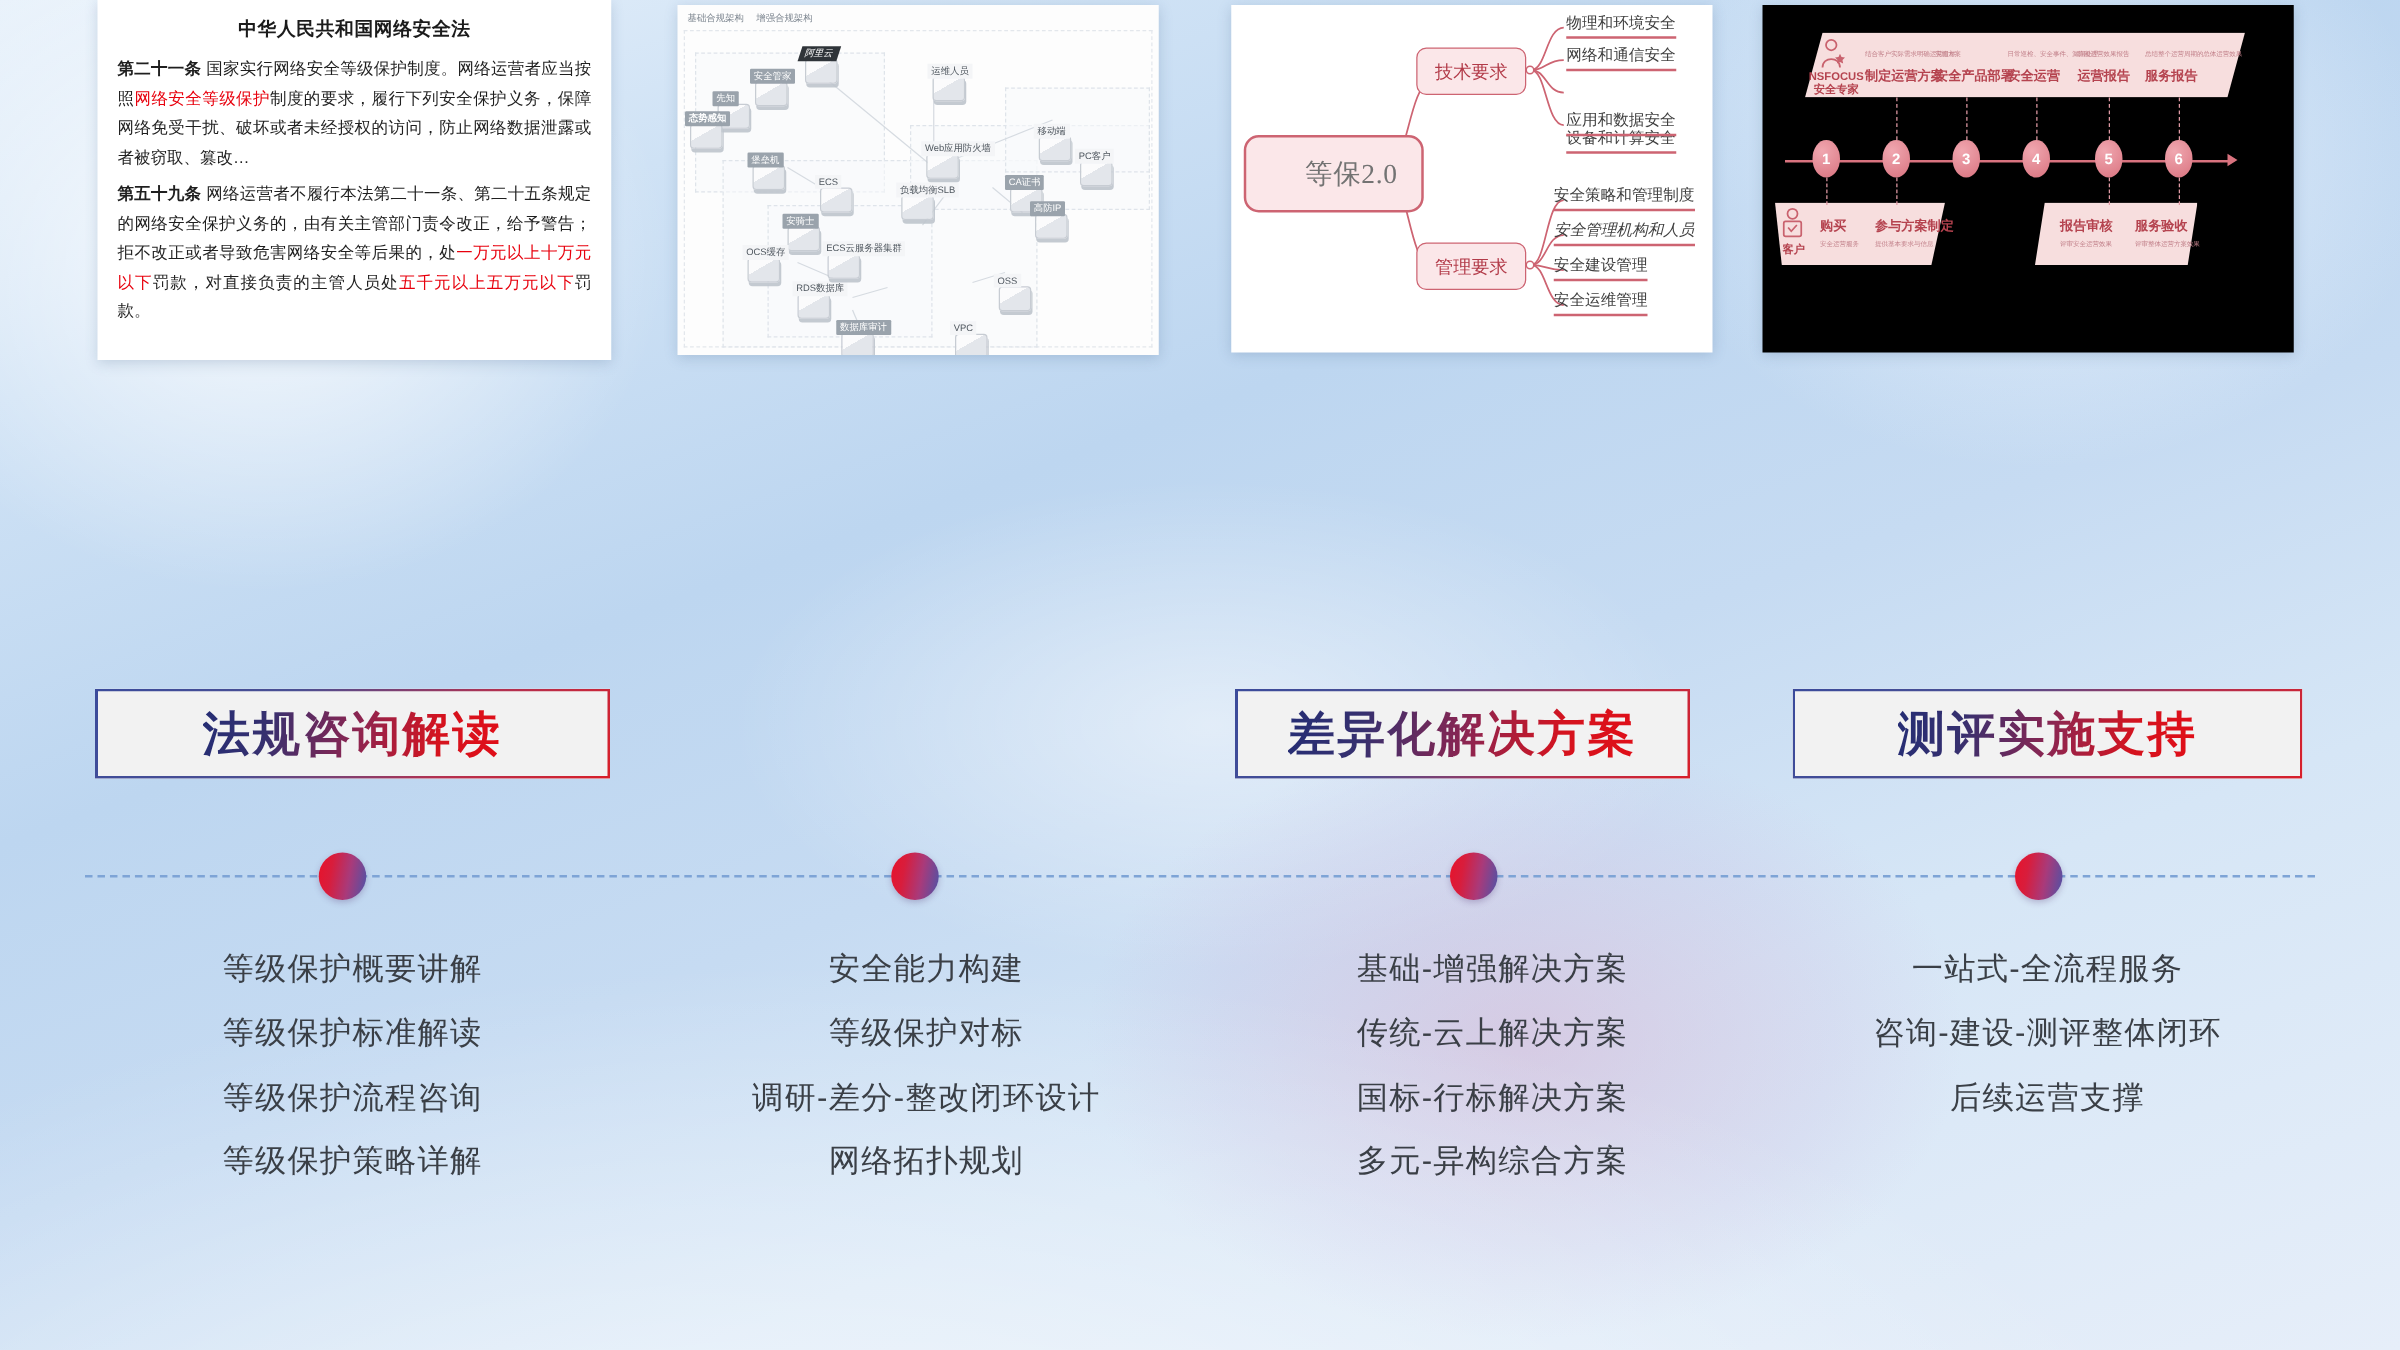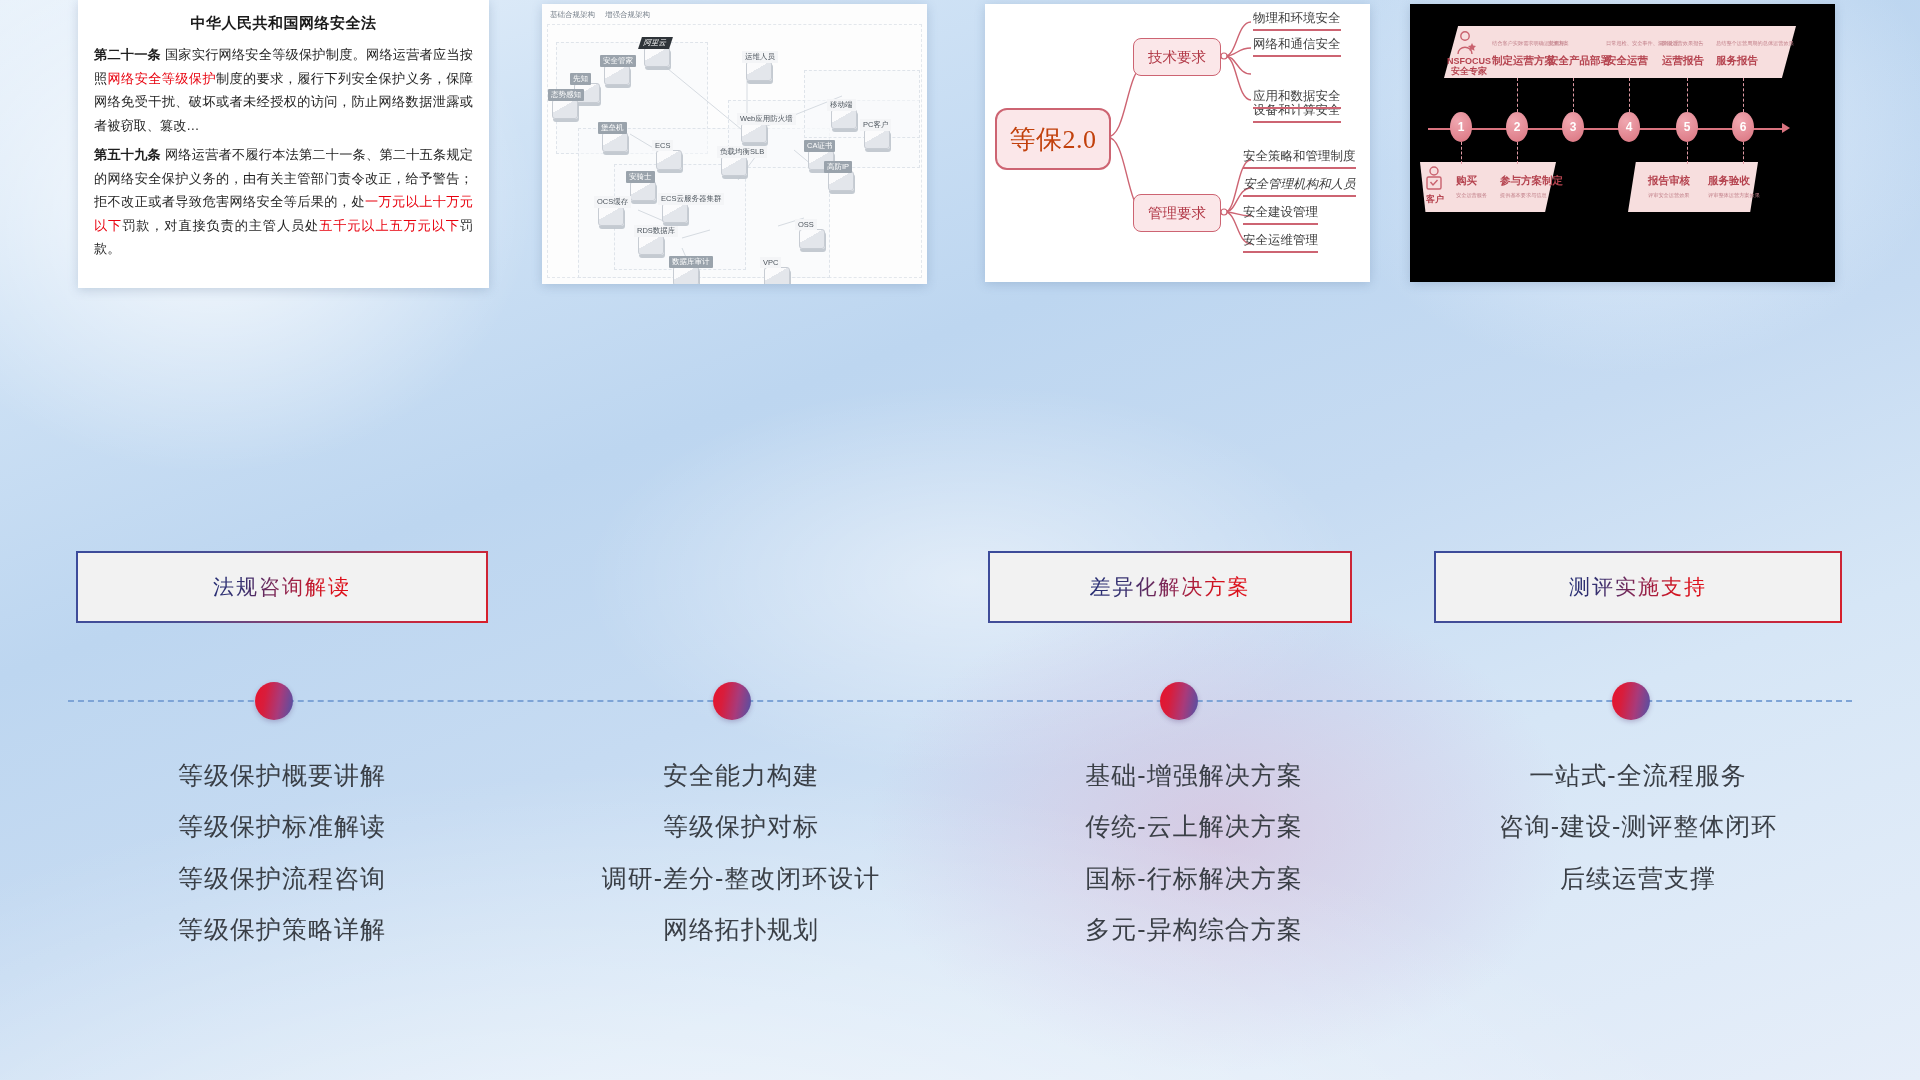--- a/index.html
+++ b/index.html
@@ -124,22 +124,23 @@
   
   #card-mind { background: #fff; }
   .mind-inner { position: absolute; inset: 0; }
   .mind-root {
     position: absolute; left: 10px; top: 104px;
     width: 112px; height: 58px;
     background: #fbe7e9;
     border: 2.5px solid #cd6472;
     border-radius: 12px;
     display: flex; align-items: center; justify-content: center;
-    font-size: 26px; color: #c2410c; letter-spacing: .5px;
+    font-size: 22px; color: #737373; letter-spacing: .5px;
     font-family: "Liberation Serif", "DejaVu Serif", serif;
+    padding-left: 28px;
   }
   .mind-branch {
     position: absolute;
     width: 86px; height: 36px;
     background: #fbe7e9;
     border: 1.6px solid #cd6472;
     border-radius: 8px;
     display: flex; align-items: center; justify-content: center;
     font-size: 14.5px; color: #b23a48;
     font-family: "Liberation Serif", "DejaVu Serif", serif;
@@ -240,23 +241,23 @@
     padding: 1.6px;
     background: linear-gradient(125deg, #3b4b9b 0%, #4a4f93 35%, #b23151 70%, #d81f2a 100%);
     -webkit-mask: linear-gradient(#000 0 0) content-box, linear-gradient(#000 0 0);
     -webkit-mask-composite: xor;
     mask: linear-gradient(#000 0 0) content-box, linear-gradient(#000 0 0);
     mask-composite: exclude;
     pointer-events: none;
   }
   .pill-text {
     position: relative;
-    font-size: 21px;
+    font-size: 38px;
     letter-spacing: 2px;
-    font-weight: 400;
+    font-weight: 700;
     background: linear-gradient(100deg, #252d74 0%, #36306f 22%, #8e2550 52%, #d5131e 78%, #e10e18 100%);
     -webkit-background-clip: text;
     background-clip: text;
     color: transparent;
     white-space: nowrap;
   }
   #pill-1 { left: 76px;   width: 412px; }
   #pill-2 { left: 536px;  width: 410px; }
   #pill-3 { left: 988px;  width: 364px; }
   #pill-4 { left: 1434px; width: 408px; }
@@ -353,21 +354,21 @@
             <div class="arch-cube" style="margin-top: 9px; margin-left: 4px;"></div>
           </div>
           <div class="arch-node" style="left: 58px; top: 52px;">
             <div class="arch-label dark" style="left: 0px; top: -1px;">安全管家</div>
             <div class="arch-cube" style="margin-top: 9px; margin-left: 4px;"></div>
           </div>
           <div class="arch-node" style="left: 28px; top: 70px;">
             <div class="arch-label dark" style="left: 0px; top: -1px;">先知</div>
             <div class="arch-cube" style="margin-top: 9px; margin-left: 4px;"></div>
           </div>
-          <div class="arch-node" style="left: 6px; top: 86px;">
+          <div class="arch-node" style="left: 6px; top: 86px; font-weight: bold;">
             <div class="arch-label dark" style="left: 0px; top: -1px;">态势感知</div>
             <div class="arch-cube" style="margin-top: 9px; margin-left: 4px;"></div>
           </div>
           <div class="arch-node" style="left: 56px; top: 119px;">
             <div class="arch-label dark" style="left: 0px; top: -1px;">堡垒机</div>
             <div class="arch-cube" style="margin-top: 9px; margin-left: 4px;"></div>
           </div>
           <div class="arch-node" style="left: 110px; top: 137px;">
             <div class="arch-label plain" style="left: 0px; top: -1px;">ECS</div>
             <div class="arch-cube" style="margin-top: 9px; margin-left: 4px;"></div>

